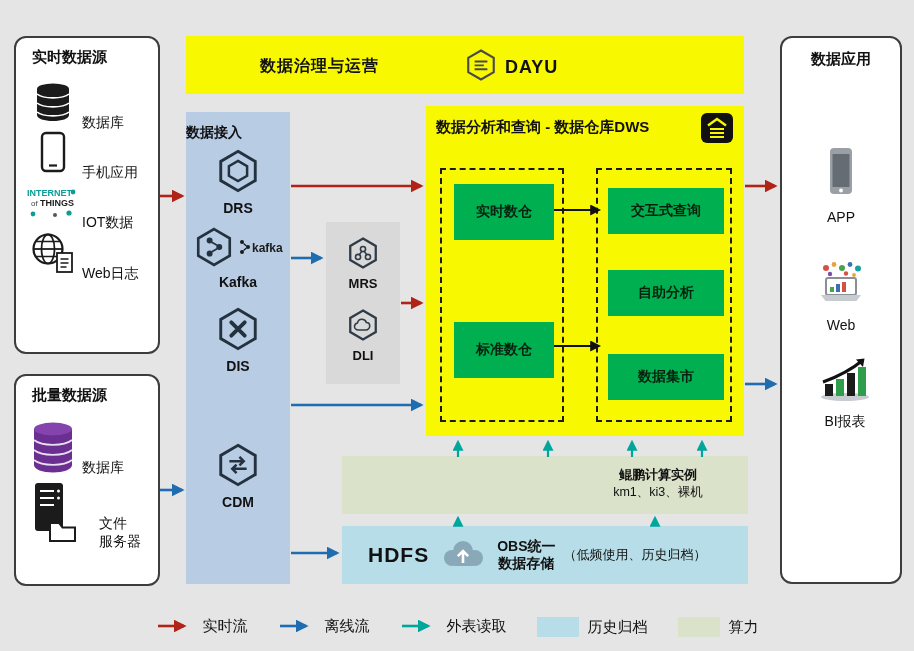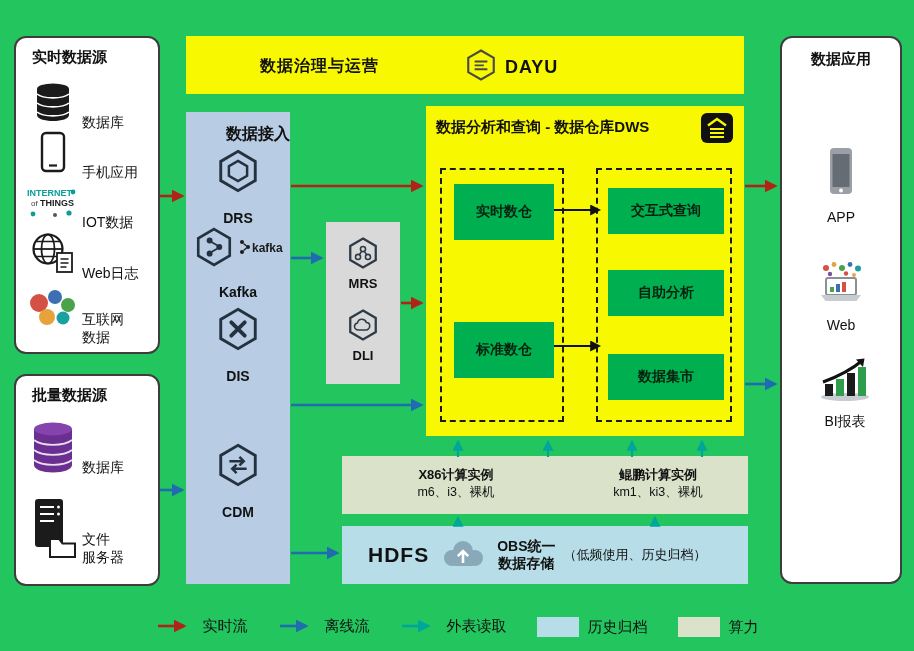--- a/index.html
+++ b/index.html
@@ -1,34 +1,34 @@
 <!DOCTYPE html>
 <html><head>
 <meta charset="utf-8">
 <style>
   * { margin:0; padding:0; box-sizing:border-box; }
   html,body { background:#fff; }
   body { font-family:"Liberation Sans","DejaVu Sans",sans-serif; color:#111; }
-  .canvas { position:relative; width:914px; height:651px; background:#22c55e; overflow:hidden; }
+  .canvas { position:relative; width:914px; height:651px; background:#e5e5e5; overflow:hidden; }
 
   .outline-box { position:absolute; border:2.5px solid #3d3d3d; border-radius:12px; background:#fff; }
   .box-title { position:absolute; font-weight:700; font-size:15px; }
 
   .src-item { position:absolute; left:8px; width:136px; display:flex; align-items:center; }
   .src-icon { flex:0 0 58px; display:flex; justify-content:center; align-items:center; }
   .src-label { font-size:14px; line-height:1.3; white-space:pre-line;margin-top:40px; }
 
   .gov-bar { position:absolute; left:186px; top:36px; width:558px; height:58px; background:#f8f800; }
   .gov-title { position:absolute; left:74px; top:20px; font-weight:700; font-size:16px; letter-spacing:1px; }
   .dayu-group { position:absolute; left:278px; top:12px; display:flex; align-items:center; gap:7px; }
   .dayu-text { font-weight:700; font-size:18px; letter-spacing:1px; }
 
   .col-ingest { position:absolute; left:186px; top:112px; width:104px; height:472px; background:#b8cce4; }
-  .ingest-title { position:absolute; top:12px; width:100%; text-align:right; font-weight:700; font-size:16px; }
-  .ing-group { position:absolute; width:100%; display:flex; flex-direction:column; align-items:center; gap:12px; }
+  .ingest-title { position:absolute; top:12px; width:100%; text-align:left; font-weight:700; font-size:14px; }
+  .ing-group { position:absolute; width:100%; display:flex; flex-direction:column; align-items:center; gap:2px; }
   .ing-label { font-weight:700; font-size:14px; }
   .kafka-row { display:flex; align-items:center; gap:2px; }
 
   .gray-box { position:absolute; left:326px; top:222px; width:74px; height:162px; background:#d9d9d9; }
   .mid-group { position:absolute; width:100%; display:flex; flex-direction:column; align-items:center; gap:2px; }
   .mid-label { font-weight:700; font-size:13px; }
 
   .dws-box { position:absolute; left:426px; top:106px; width:318px; height:330px; background:#f8f800; }
   .dws-title { position:absolute; left:10px; top:12px; font-weight:700; font-size:15px; width:270px; }
   .dws-wh-icon { position:absolute; right:10px; top:6px; }
@@ -110,50 +110,37 @@
           <ellipse cx="18" cy="18" rx="6.5" ry="14.5" fill="none" stroke="#1b1b1b" stroke-width="1.8"></ellipse>
           <line x1="3.5" y1="18" x2="32.5" y2="18" stroke="#1b1b1b" stroke-width="1.8"></line>
           <path d="M6 10.5h24M6 25.5h24" stroke="#1b1b1b" stroke-width="1.6" fill="none"></path>
           <rect x="27" y="22" width="15" height="19" fill="#fff" stroke="#1b1b1b" stroke-width="1.8"></rect>
           <path d="M30.5 28h8M30.5 32h8M30.5 36h6" stroke="#1b1b1b" stroke-width="1.4"></path>
         </svg>
       </span>
       <span class="src-label">Web日志</span>
     </div>
 
-    <div class="src-item" style="top:244px;height:52px;">
-      <span class="src-icon">
-        <svg width="52" height="42" viewBox="0 0 52 42">
-          <circle cx="12" cy="16" r="9" fill="#d35244"></circle>
-          <circle cx="28" cy="10" r="7" fill="#3f6fb3"></circle>
-          <circle cx="41" cy="18" r="7" fill="#4aa24a"></circle>
-          <circle cx="20" cy="30" r="8" fill="#e8a23c"></circle>
-          <circle cx="36" cy="31" r="6.5" fill="#19a0a0"></circle>
-        </svg>
-      </span>
-      <span class="src-label">互联网
-数据</span>
-    </div>
   </div>
 
   <div class="outline-box" style="left:14px;top:374px;width:146px;height:212px;">
     <div class="box-title" style="left:16px;top:10px;">批量数据源</div>
 
     <div class="src-item" style="top:38px;height:66px;">
       <span class="src-icon">
         <svg width="48" height="56" viewBox="0 0 48 56">
           <path d="M5 10v36c0 4.5 8.5 7.5 19 7.5s19-3 19-7.5V10" fill="#6b2e91"></path>
           <ellipse cx="24" cy="10" rx="19" ry="6.5" fill="#8443ad"></ellipse>
           <path d="M5 21c4 3.2 11 4.8 19 4.8s15-1.6 19-4.8M5 31c4 3.2 11 4.8 19 4.8s15-1.6 19-4.8M5 41c4 3.2 11 4.8 19 4.8s15-1.6 19-4.8" stroke="#fff" stroke-width="1.7" fill="none" opacity=".85"></path>
         </svg>
       </span>
       <span class="src-label">数据库</span>
     </div>
 
-    <div class="src-item" style="top:116px;height:72px;">
+    <div class="src-item" style="top:100px;height:72px;gap:17px;">
       <span class="src-icon">
         <svg width="50" height="62" viewBox="0 0 50 62">
           <rect x="7" y="2" width="28" height="48" rx="3" fill="#1b1b1b"></rect>
           <path d="M12 10h14M12 17h14M12 24h14" stroke="#fff" stroke-width="2.2"></path>
           <circle cx="30.5" cy="10" r="1.5" fill="#fff"></circle>
           <circle cx="30.5" cy="17" r="1.5" fill="#fff"></circle>
           <path d="M22 42h9l3.5 4.5H47V60H22z" fill="#fff" stroke="#1b1b1b" stroke-width="2"></path>
         </svg>
       </span>
       <span class="src-label">文件
@@ -283,24 +270,20 @@
       <div class="green-box" style="left:10px;top:100px;width:116px;height:46px;">
         <span>自助分析</span>
       </div>
       <div class="green-box" style="left:10px;top:184px;width:116px;height:46px;">
         <span>数据集市</span>
       </div>
     </div>
   </div>
 
   <div class="bar compute-bar">
-    <div class="comp-block" style="left:24px;width:180px;">
-      <div class="comp-title">X86计算实例</div>
-      <div class="comp-detail">m6、i3、裸机</div>
-    </div>
     <div class="comp-block" style="left:236px;width:160px;">
       <div class="comp-title">鲲鹏计算实例</div>
       <div class="comp-detail">km1、ki3、裸机</div>
     </div>
   </div>
 
   <div class="bar hdfs-bar">
     <span class="hdfs-label">HDFS</span>
     <span>
       <svg width="52" height="34" viewBox="0 0 52 34">

